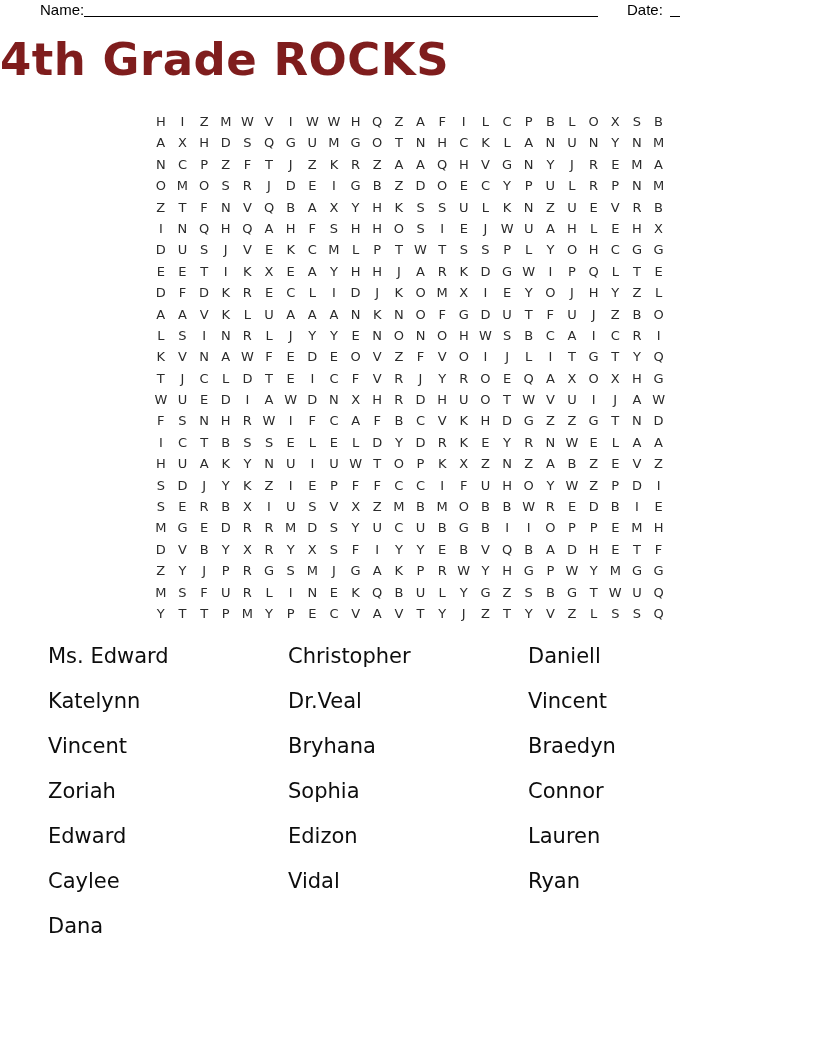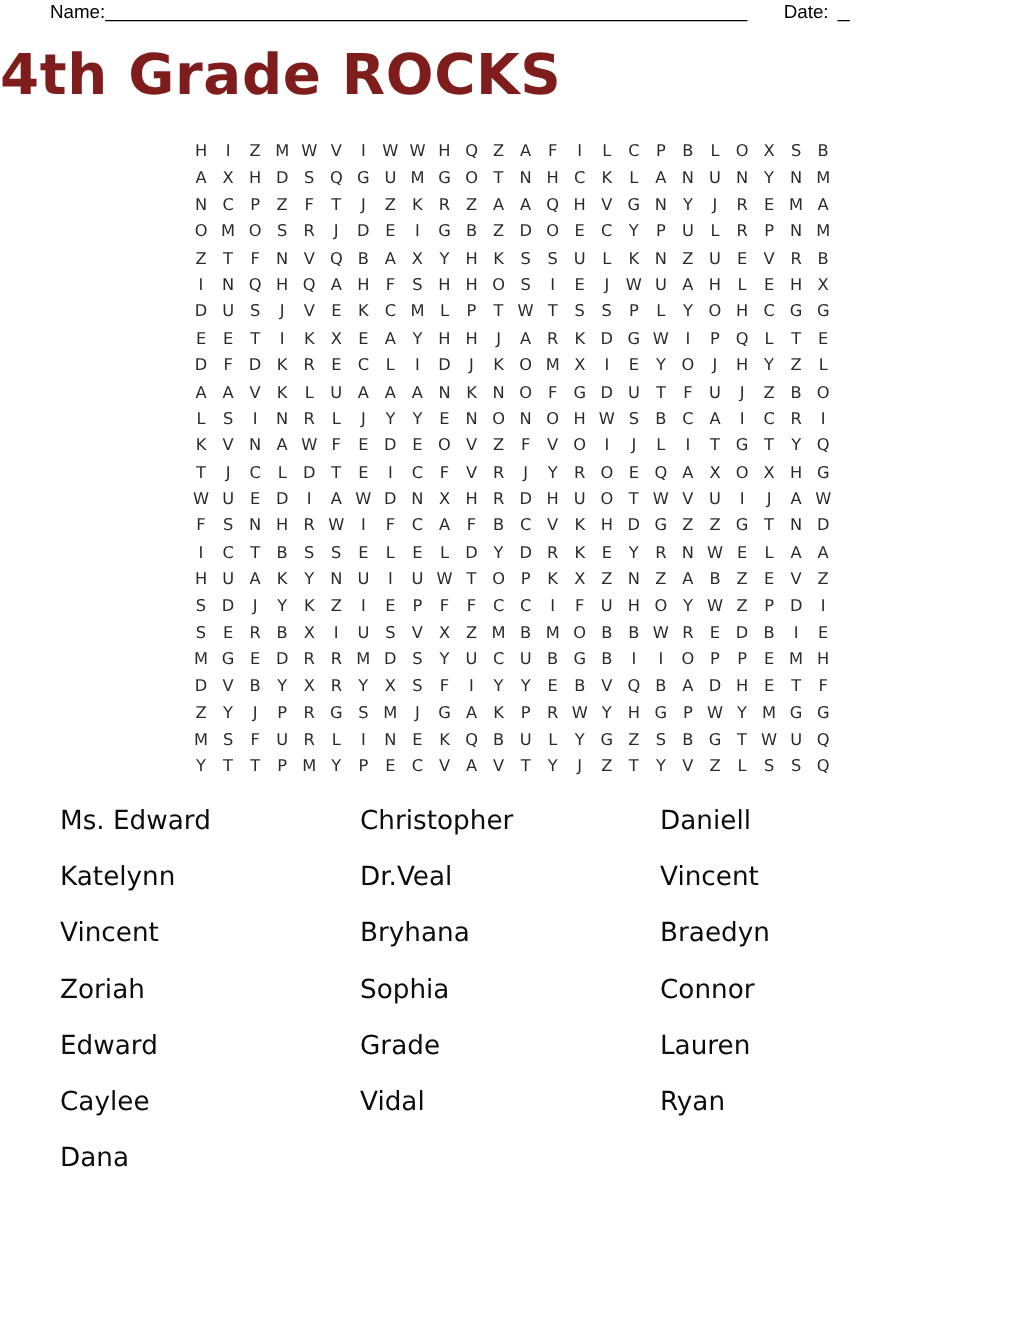--- a/index.html
+++ b/index.html
@@ -725,21 +725,21 @@
       <div class="word">Zoriah</div>
       <div class="word">Edward</div>
       <div class="word">Caylee</div>
       <div class="word">Dana</div>
     </div>
   <div class="words-col col-2">
       <div class="word">Christopher</div>
       <div class="word">Dr.Veal</div>
       <div class="word">Bryhana</div>
       <div class="word">Sophia</div>
-      <div class="word">Grade</div>
+      <div class="word">Edizon</div>
       <div class="word">Vidal</div>
     </div>
   <div class="words-col col-3">
       <div class="word">Daniell</div>
       <div class="word">Vincent</div>
       <div class="word">Braedyn</div>
       <div class="word">Connor</div>
       <div class="word">Lauren</div>
       <div class="word">Ryan</div>
     </div>

